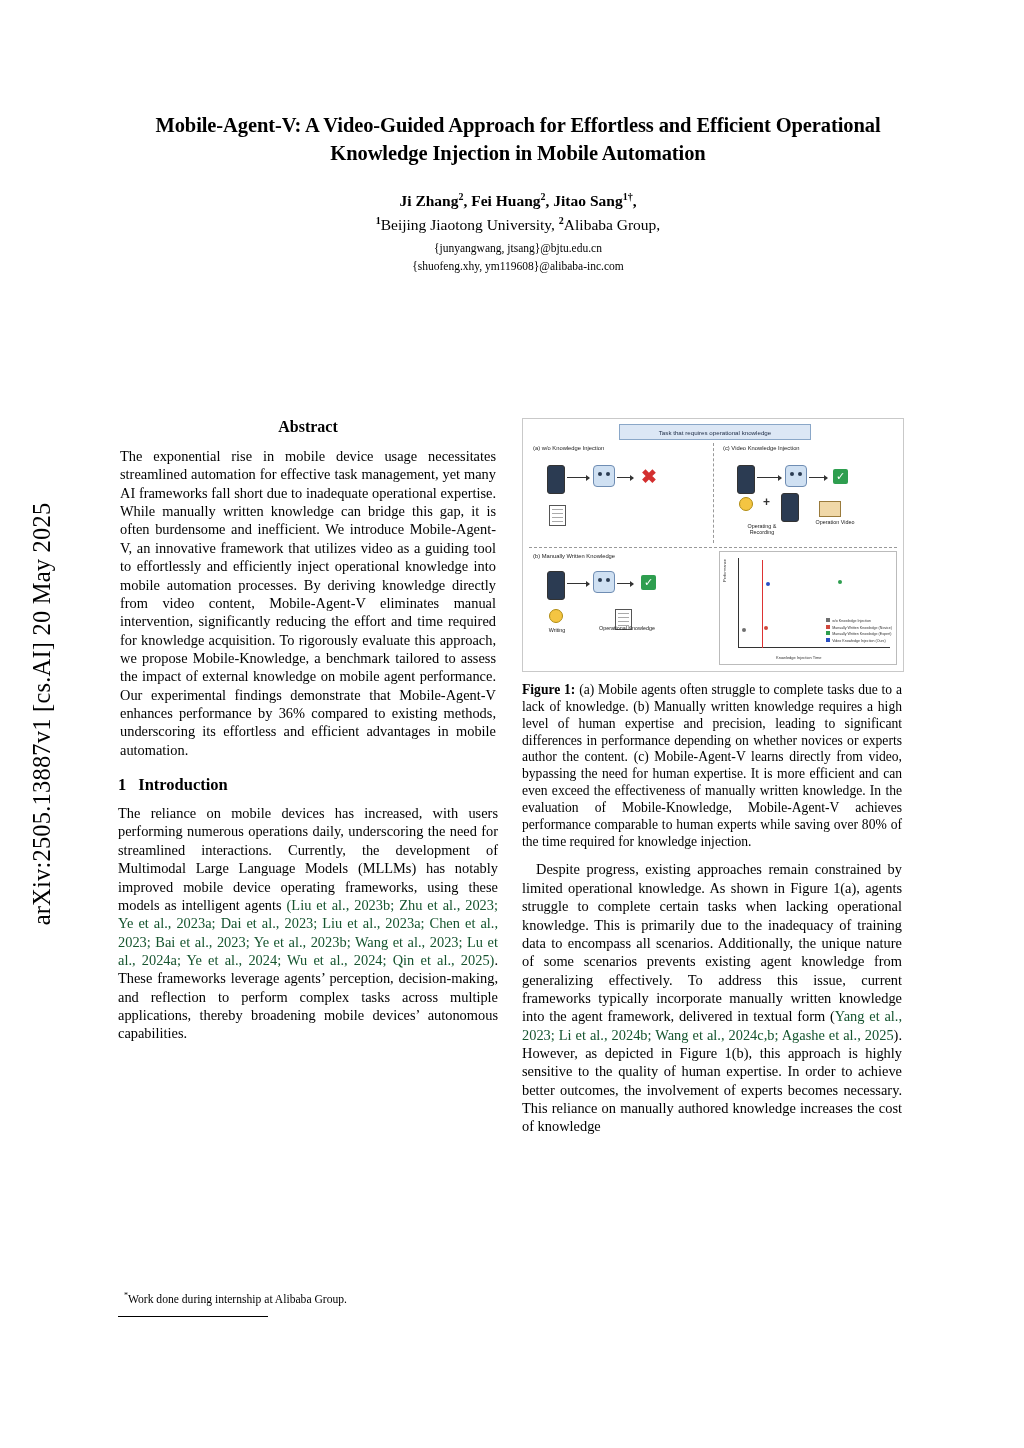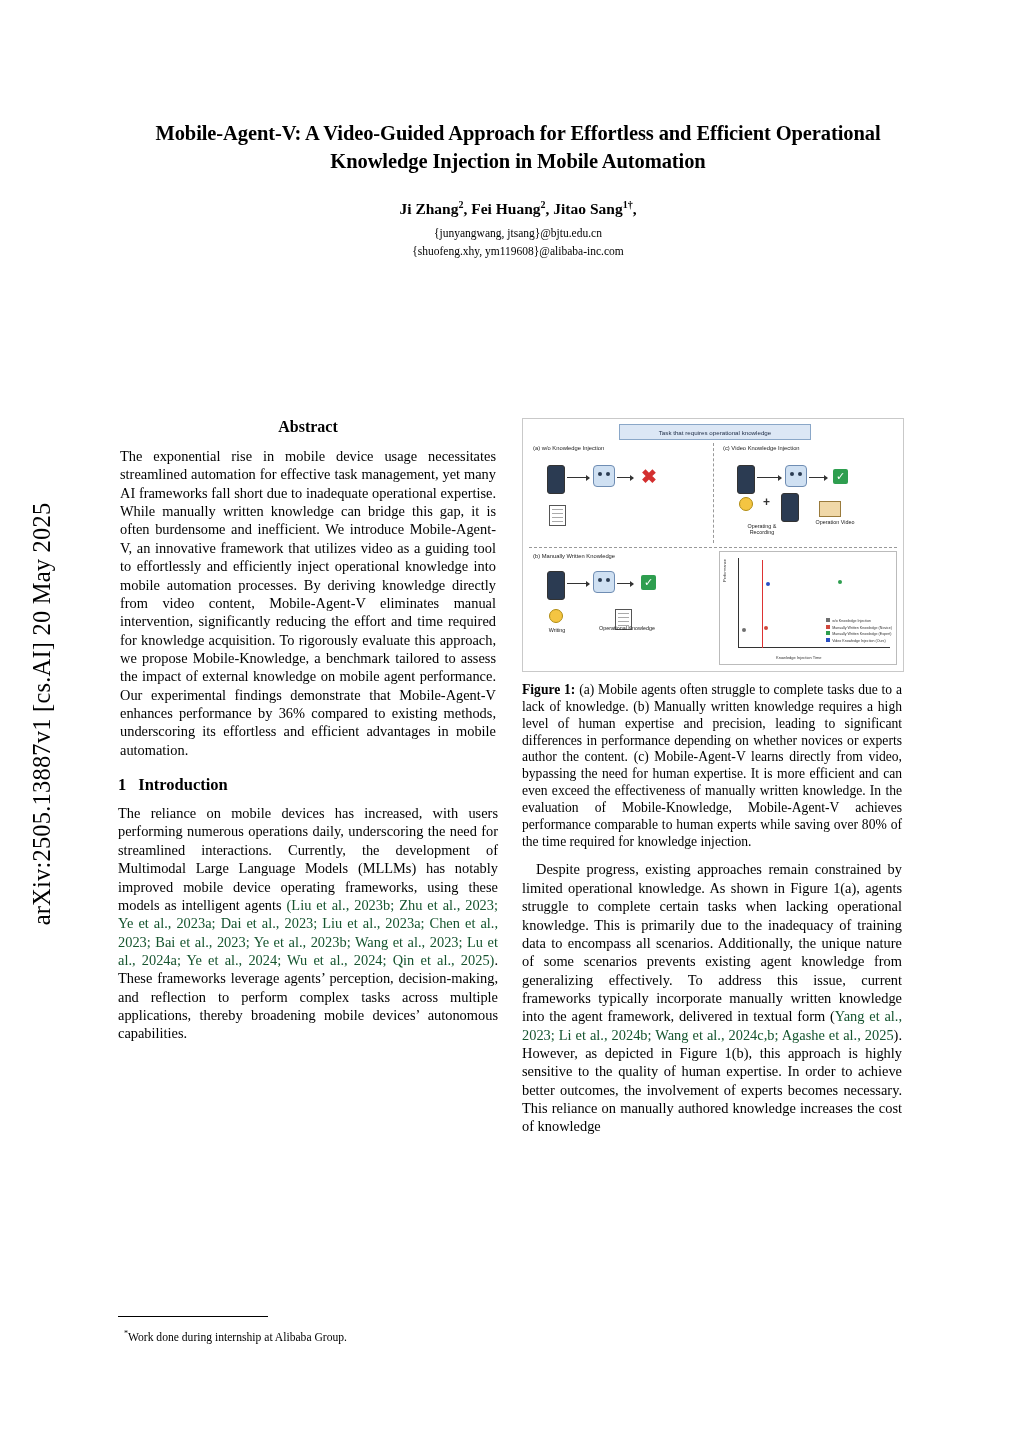--- a/index.html
+++ b/index.html
@@ -31,21 +31,21 @@
     font-family: "Liberation Serif", serif;
     font-size: 24.5px;
     letter-spacing: 0.2px;
     color: #000;
     white-space: nowrap;
   }
 
   .content {
     position: absolute;
     left: 118px;
-    top: 120px;
+    top: 112px;
     width: 800px;
   }
 
   .title {
     text-align: center;
     font-weight: bold;
     font-size: 20.5px;
     line-height: 1.35;
     letter-spacing: -0.1px;
     margin: 0 10px;
@@ -307,41 +307,44 @@
   .footnote-rule {
     position: absolute;
     left: 118px;
     top: 1316px;
     width: 150px;
     border-top: 0.8px solid #000;
   }
   .footnotes {
     position: absolute;
     left: 118px;
-    top: 1328px;
+    top: 1290px;
     width: 380px;
     font-size: 11.6px;
     line-height: 1.38;
   }
   .footnotes div { margin-left: 14px; text-indent: -8px; }
   .footnotes sup { font-size: 8px; }
 </style>
 </head>
 <body>
 
 <div class="page">
 
   <div class="arxiv-stamp">arXiv:2505.13887v1  [cs.AI]  20 May 2025</div>
 
   <div class="content">
     <div class="title">Mobile-Agent-V: A Video-Guided Approach for Effortless and Efficient Operational Knowledge Injection in Mobile Automation</div>
 
     <div class="authors">
       <div>
         <span>Ji Zhang</span><sup>2</sup><span>, Fei Huang</span><sup>2</sup><span>, Jitao Sang</span><sup>1†</sup><span>,</span>
+      </div>
+      <div class="affil">
+        <sup>1</sup><span>Beijing Jiaotong University, </span><sup>2</sup><span>Alibaba Group,</span>
       </div>
     </div>
 
     <div class="emails">
       <div>{junyangwang, jtsang}@bjtu.edu.cn</div>
       <div>{shuofeng.xhy, ym119608}@alibaba-inc.com</div>
     </div>
   </div>
 
   <div class="cols">

